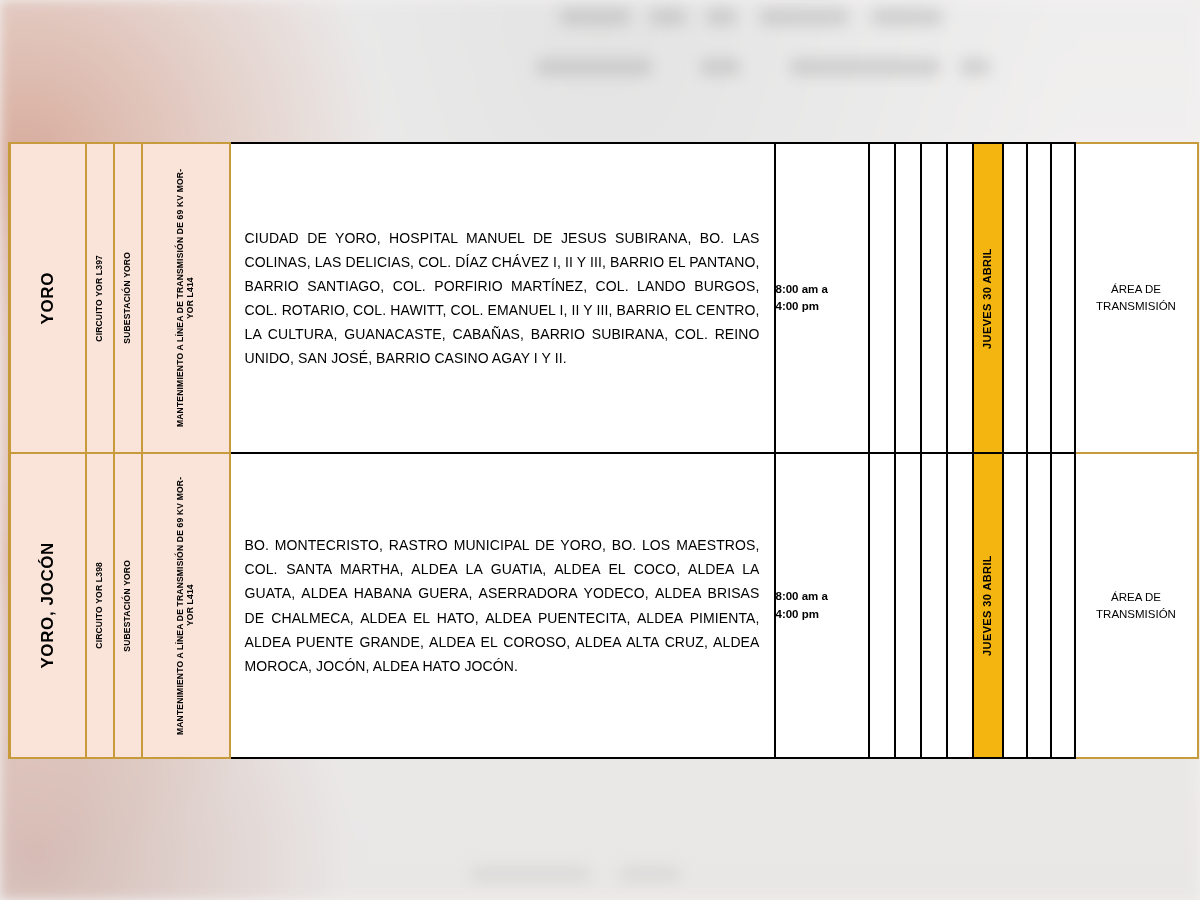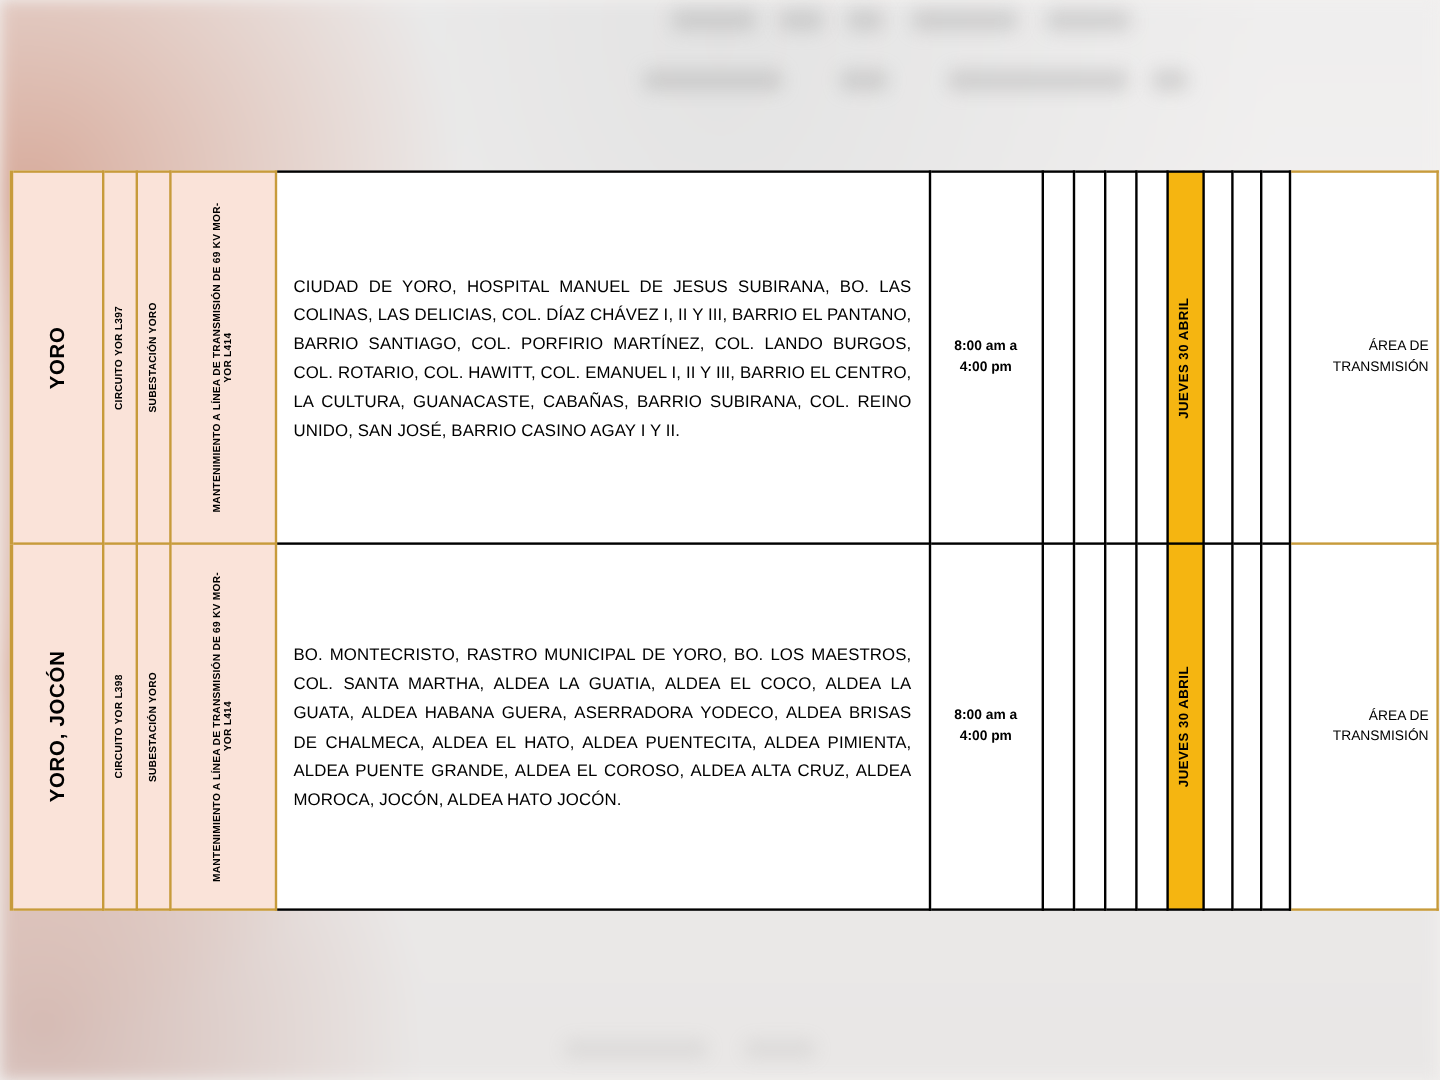--- a/index.html
+++ b/index.html
@@ -152,27 +152,27 @@
     line-height: 1.72;
     text-align: justify;
     text-align-last: left;
     color: #000;
     padding: 6px 14px;
     letter-spacing: 0.1px;
   }
   .time {
     font-size: 11.5px;
     font-weight: bold;
-    text-align: center;
+    text-align: left;
     color: #000;
     line-height: 1.5;
   }
   .resp-txt {
     font-size: 11.5px;
-    text-align: right;
+    text-align: center;
     color: #000;
     line-height: 1.45;
     padding: 0 6px;
   }
 </style>
 </head>
 <body>
 
 <div id="page">
   <div class="bg-blur"></div>

